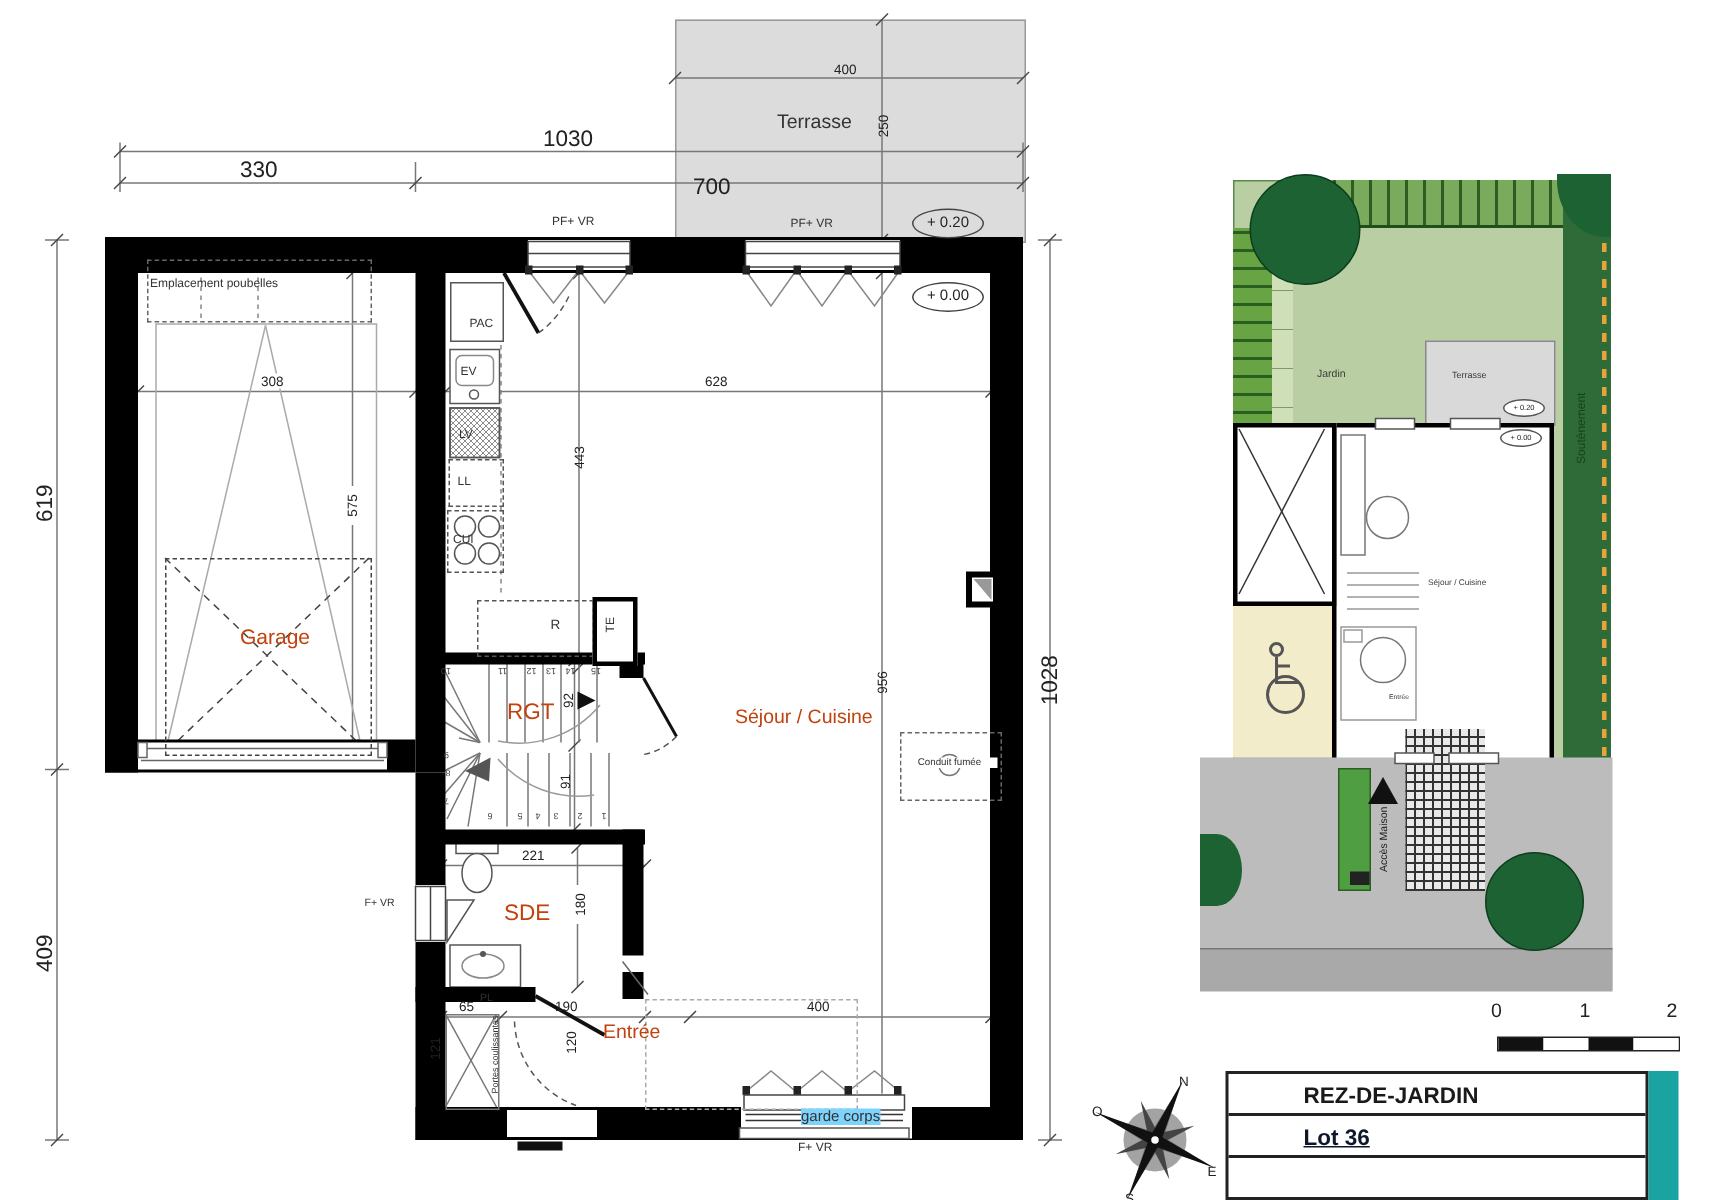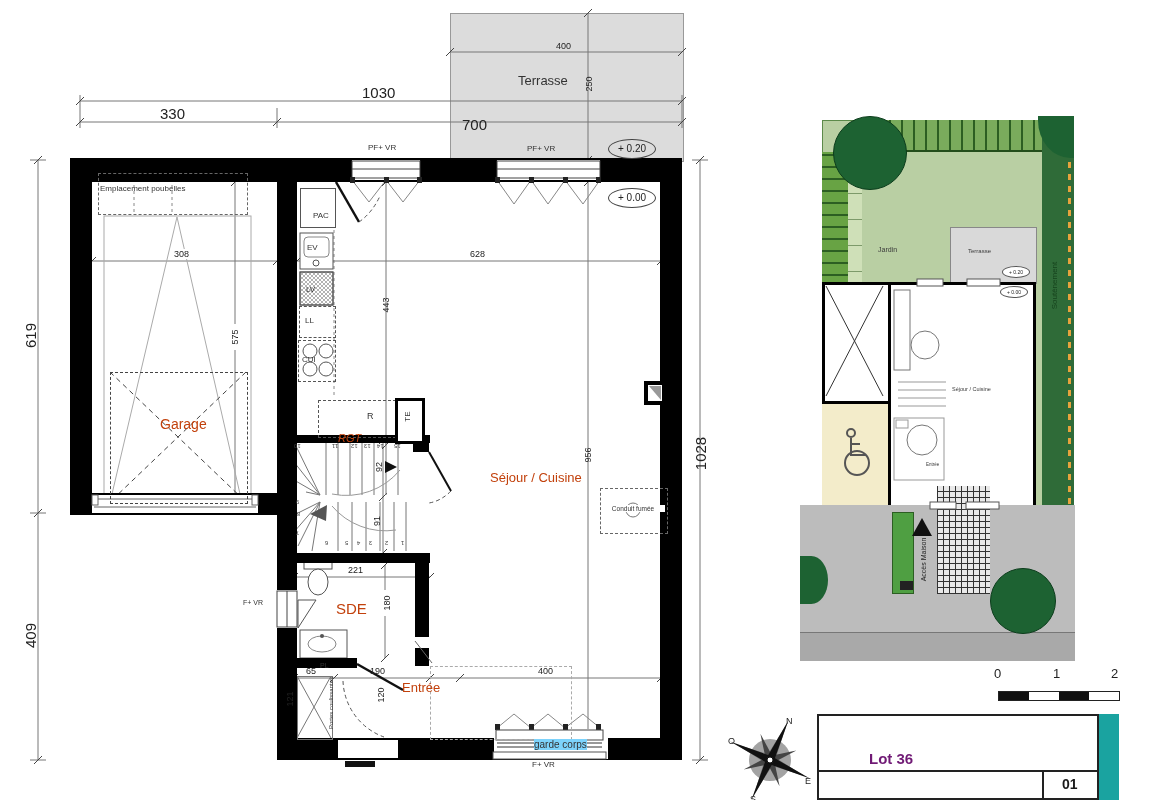--- a/index.html
+++ b/index.html
@@ -331,21 +331,21 @@
   <div class="dimS" style="left:348px;top:565px;">221</div>
   <div class="dimS rot" style="left:374px;top:598px;width:26px;background:#fff;">180</div>
   <div class="dimS" style="left:306px;top:666px;">65</div>
   <div class="dimS" style="left:370px;top:666px;">190</div>
   <div class="dimS rot" style="left:277px;top:694px;width:26px;">121</div>
   <div class="dimS rot" style="left:368px;top:690px;width:26px;">120</div>
   <div class="dimS" style="left:538px;top:666px;">400</div>
 
   <div class="room" style="left:518px;top:73px;font-size:13px;color:#333;">Terrasse</div>
   <div class="room" style="left:160px;top:416px;">Garage</div>
-  <div class="room" style="left:338px;top:432px;font-size:11px;font-style:italic;">RGT</div>
+  <div class="room" style="left:338px;top:466px;font-size:15px;">RGT</div>
   <div class="room" style="left:490px;top:470px;font-size:13px;">Séjour / Cuisine</div>
   <div class="room" style="left:336px;top:600px;font-size:15px;">SDE</div>
   <div class="room" style="left:402px;top:680px;font-size:13px;">Entrée</div>
   <div class="tag" style="left:100px;top:184px;width:144px;text-align:left;">Emplacement poubelles</div>
   <div class="tag" style="left:313px;top:211px;">PAC</div>
   <div class="tag" style="left:307px;top:243px;">EV</div>
   <div class="tag" style="left:306px;top:285px;">LV</div>
   <div class="tag" style="left:305px;top:316px;">LL</div>
   <div class="tag" style="left:302px;top:355px;">CUI</div>
   <div class="tag" style="left:367px;top:411px;font-size:9px;">R</div>
@@ -404,24 +404,22 @@
     <span class="abs" style="left:121px;top:0;font-size:13px;">2</span>
     <div class="abs" style="left:8px;top:25px;width:120px;height:8px;border:1px solid #222;display:flex;">
       <div style="width:30px;background:#111;"></div>
       <div style="width:30px;background:#fff;"></div>
       <div style="width:30px;background:#111;"></div>
       <div style="width:30px;background:#fff;"></div>
     </div>
   </div>
 
   <div class="abs" style="left:817px;top:714px;width:282px;height:86px;border:2px solid #222;background:#fff;box-sizing:border-box;">
+    <div class="tbrow" style="top:0;height:28px;border-bottom:2px solid #222;">
+      <span style="position:absolute;left:50px;top:6px;font-size:15px;font-weight:600;color:#1a1a1a;">REZ-DE-JARDIN</span>
+    </div>
     <div class="tbrow" style="top:28px;height:28px;border-bottom:2px solid #222;">
-      <span style="position:absolute;left:50px;top:6px;font-size:15px;font-weight:600;color:#701a75;">Lot 36</span>
-    </div>
-    <div class="tbrow" style="top:56px;height:26px;">
-      <div style="position:absolute;left:223px;top:0;width:55px;height:26px;border-left:2px solid #222;">
-        <span style="position:absolute;left:18px;top:4px;font-size:14px;font-weight:600;color:#1a1a1a;">01</span>
-      </div>
+      <span style="position:absolute;left:50px;top:6px;font-size:15px;font-weight:600;color:#0f172a;text-decoration:underline;">Lot 36</span>
     </div>
   </div>
   <div class="abs" style="left:1099px;top:714px;width:20px;height:86px;background:#1aa3a0;"></div>
 
 </div>
 
 </body></html>

